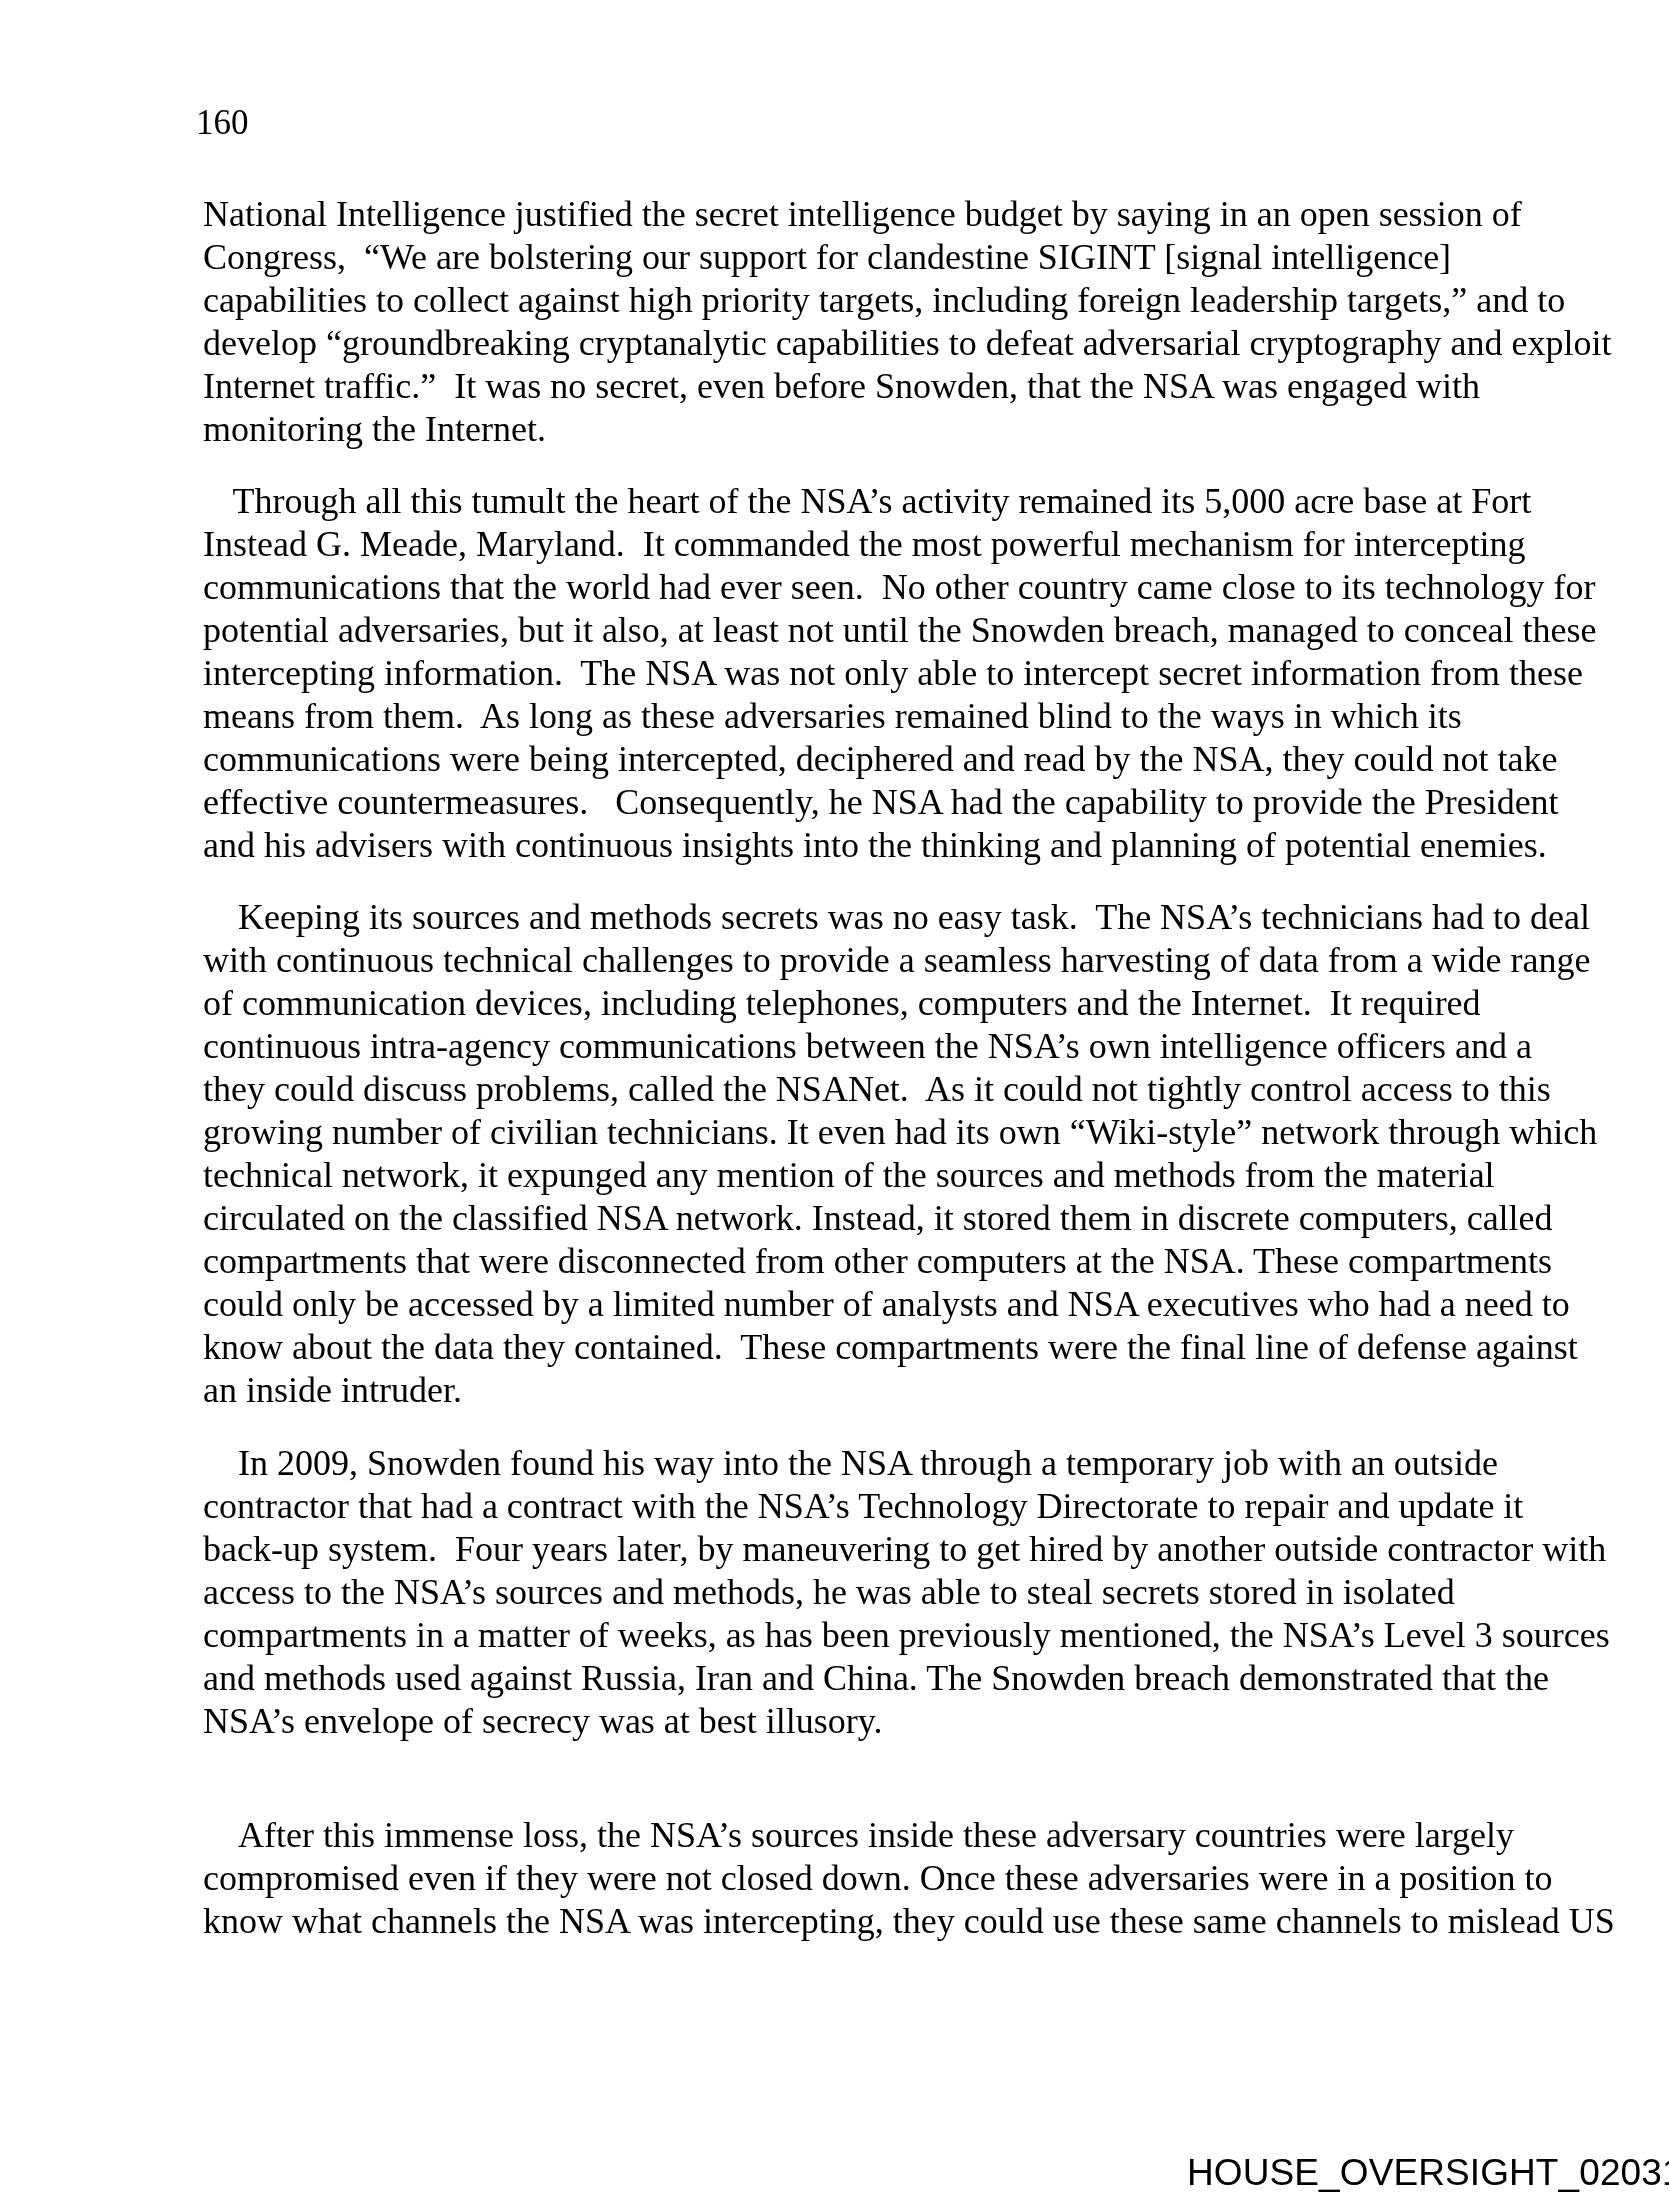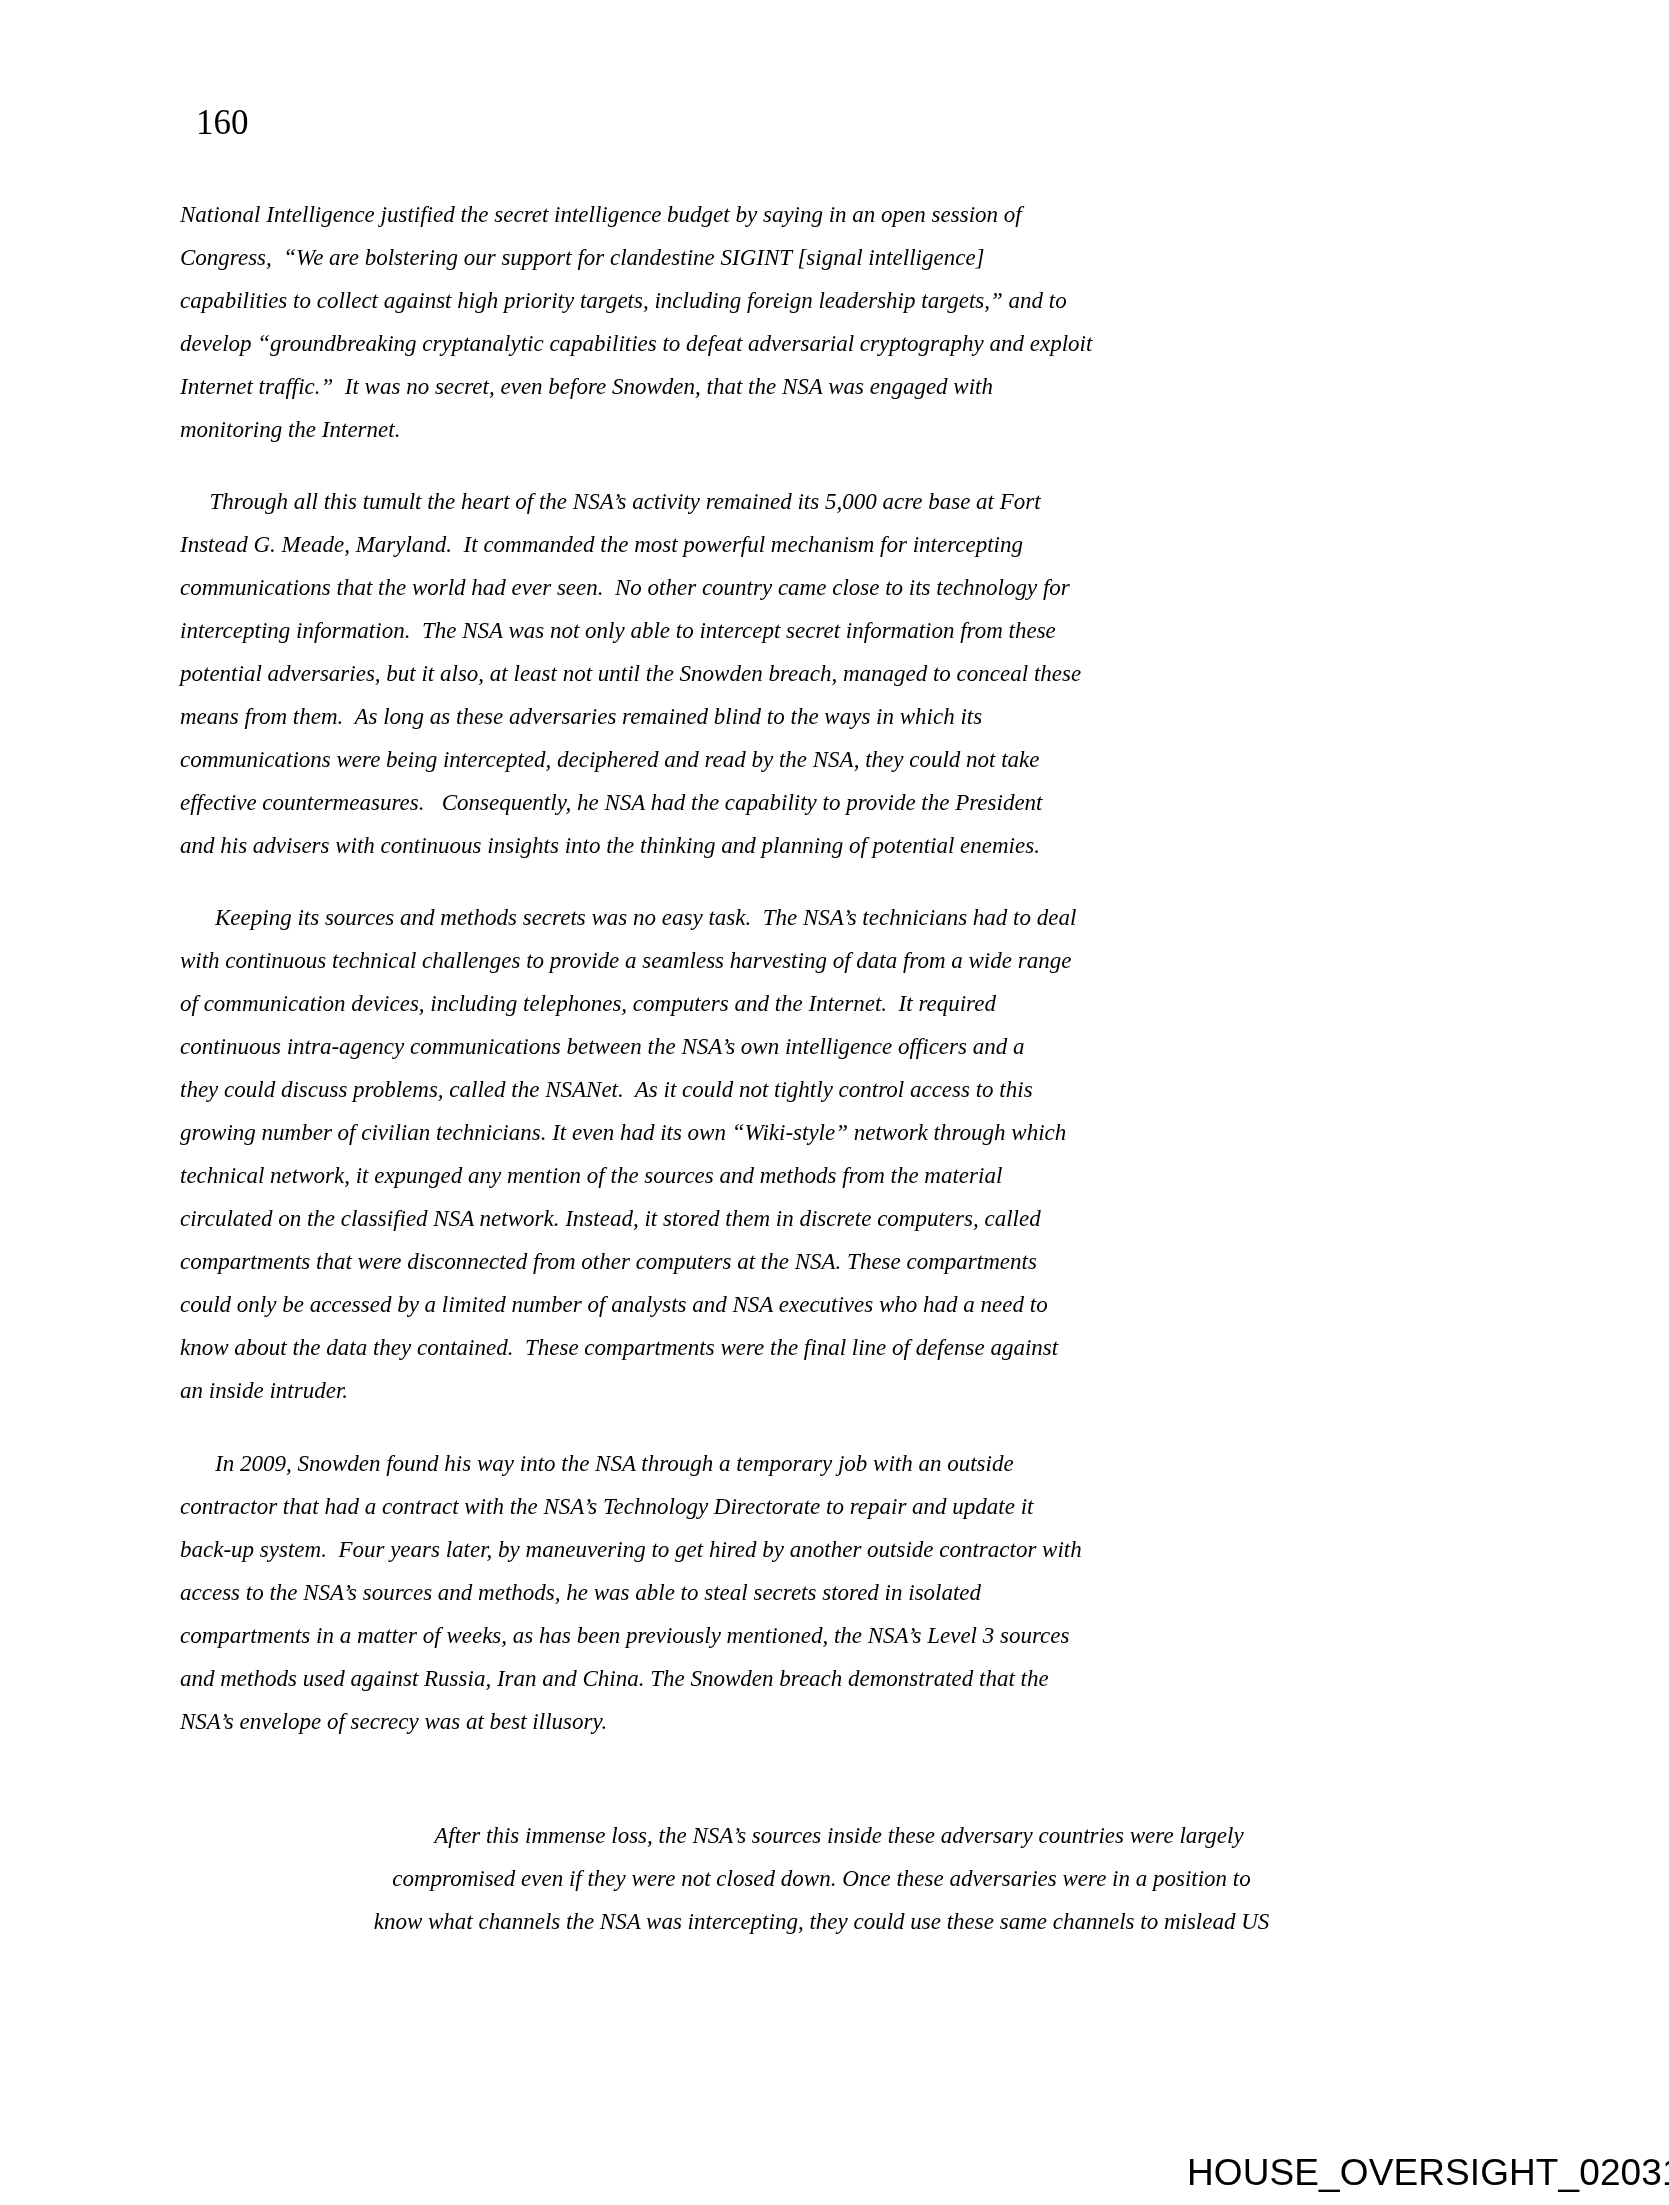--- a/index.html
+++ b/index.html
@@ -18,25 +18,24 @@
     .page-number {
       position: absolute;
       left: 196px;
       top: 101px;
       font-size: 35px;
       line-height: 43px;
       white-space: nowrap;
     }
     .paragraph {
       position: absolute;
-      left: 180px;
+      left: 203px;
       width: 1283px;
-      font-size: 23px;
+      font-size: 36px;
       line-height: 43px;
-      font-style: italic;
     }
     .line {
       display: block;
       white-space: pre;
       height: 43px;
     }
     .line.first {
       padding-left: 35px;
     }
     #para-0 .line.first { padding-left: 0; }
@@ -63,22 +62,22 @@
   <span class="line">capabilities to collect against high priority targets, including foreign leadership targets,” and to</span>
   <span class="line">develop “groundbreaking cryptanalytic capabilities to defeat adversarial cryptography and exploit</span>
   <span class="line">Internet traffic.”  It was no secret, even before Snowden, that the NSA was engaged with</span>
   <span class="line">monitoring the Internet.</span>
 </div>
 
 <div class="paragraph" id="para-1" style="top:480px;">
   <span class="line first">Through all this tumult the heart of the NSA’s activity remained its 5,000 acre base at Fort</span>
   <span class="line">Instead G. Meade, Maryland.  It commanded the most powerful mechanism for intercepting</span>
   <span class="line">communications that the world had ever seen.  No other country came close to its technology for</span>
+  <span class="line">potential adversaries, but it also, at least not until the Snowden breach, managed to conceal these</span>
   <span class="line">intercepting information.  The NSA was not only able to intercept secret information from these</span>
-  <span class="line">potential adversaries, but it also, at least not until the Snowden breach, managed to conceal these</span>
   <span class="line">means from them.  As long as these adversaries remained blind to the ways in which its</span>
   <span class="line">communications were being intercepted, deciphered and read by the NSA, they could not take</span>
   <span class="line">effective countermeasures.   Consequently, he NSA had the capability to provide the President</span>
   <span class="line">and his advisers with continuous insights into the thinking and planning of potential enemies.</span>
 </div>
 
 <div class="paragraph" id="para-2" style="top:896px;">
   <span class="line first">Keeping its sources and methods secrets was no easy task.  The NSA’s technicians had to deal</span>
   <span class="line">with continuous technical challenges to provide a seamless harvesting of data from a wide range</span>
   <span class="line">of communication devices, including telephones, computers and the Internet.  It required</span>

